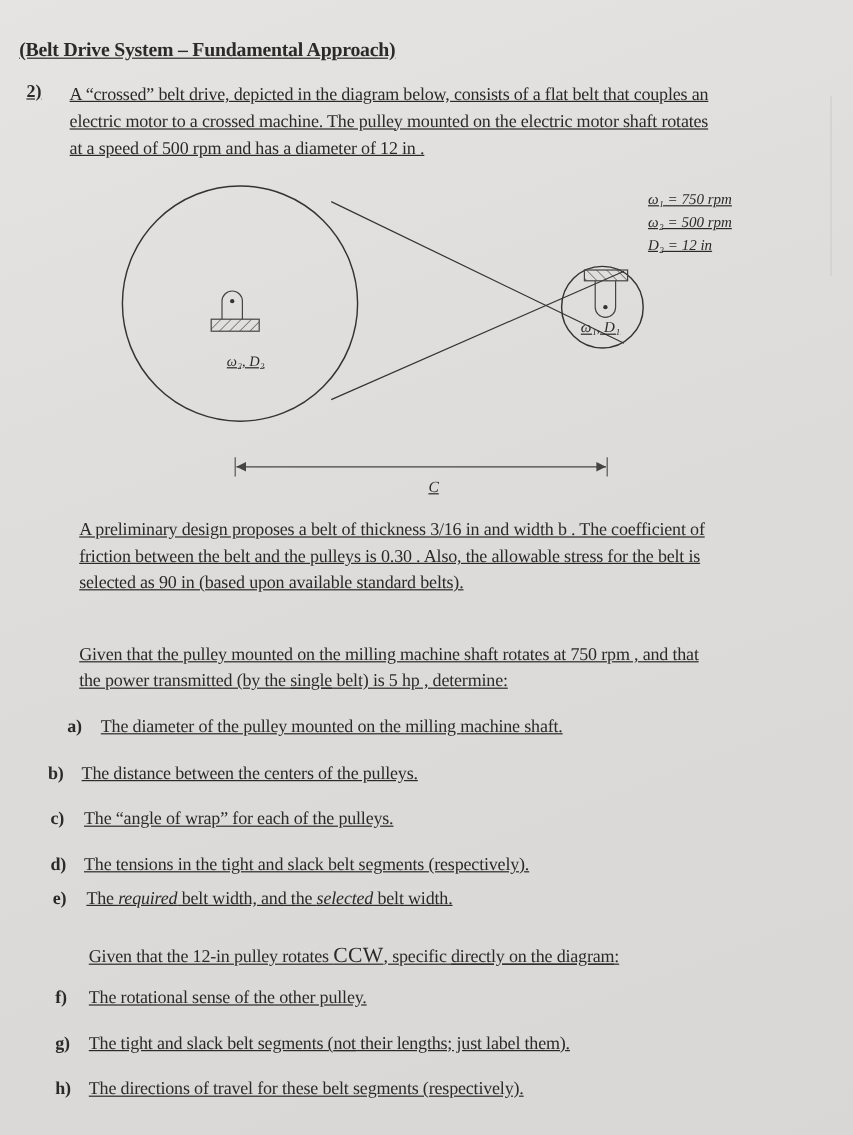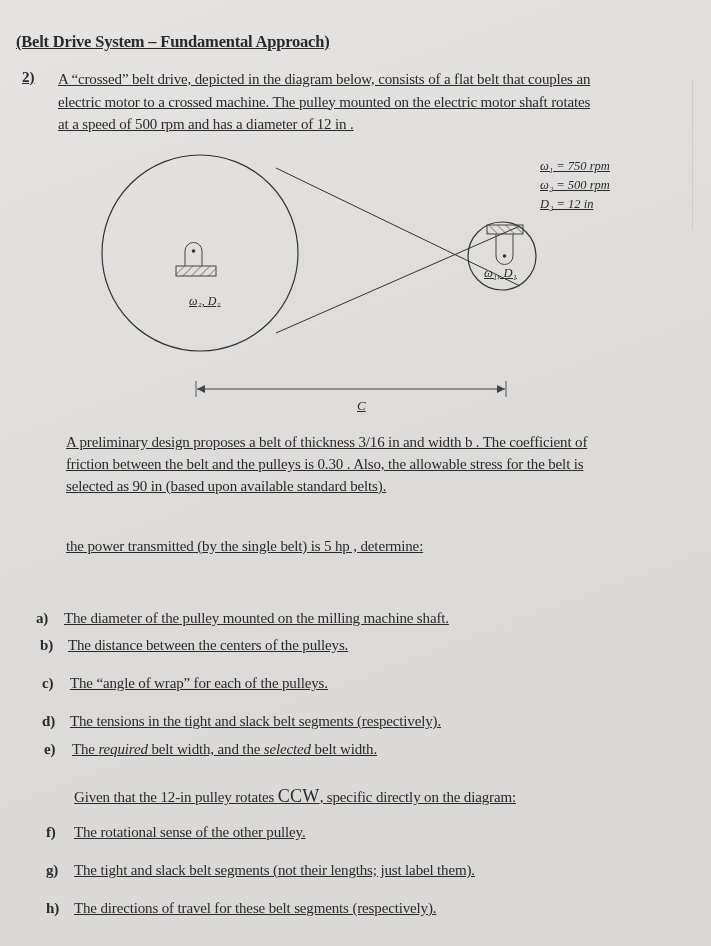--- a/index.html
+++ b/index.html
@@ -93,24 +93,25 @@
 <div class="abs it" style="left:484px; top:266px; font-size:12.5px;">ω₁, D₁</div>
 <div class="abs it" style="left:357px; top:398px; font-size:13px;">C</div>
 
 <div class="abs para p-design">
   <div>A preliminary design proposes a belt of thickness 3/16 in  and width b .  The coefficient of</div>
   <div>friction between the belt and the pulleys is  0.30 .  Also, the allowable stress for the belt is</div>
   <div>selected as  90 in  (based upon available standard belts).</div>
 </div>
 
 <div class="abs para p-given">
+  <div>Given that the pulley mounted on the milling machine shaft rotates at  750 rpm , and that</div>
   <div><span>the power transmitted (by the </span><span class="u">single</span><span> belt) is  5 hp , determine:</span></div>
 </div>
 
-<div class="abs item" style="left:36px; top:598px;margin-top:12px;">
+<div class="abs item" style="left:56px; top:598px;">
   <span class="lbl">a)</span><span>The diameter of the pulley mounted on the milling machine shaft.</span>
 </div>
 <div class="abs item" style="left:40px; top:637px;">
   <span class="lbl">b)</span><span>The distance between the centers of the pulleys.</span>
 </div>
 <div class="abs item" style="left:42px; top:675px;">
   <span class="lbl">c)</span><span>The “angle of wrap” for each of the pulleys.</span>
 </div>
 <div class="abs item" style="left:42px; top:713px;">
   <span class="lbl">d)</span><span>The tensions in the tight and slack belt segments (respectively).</span>

